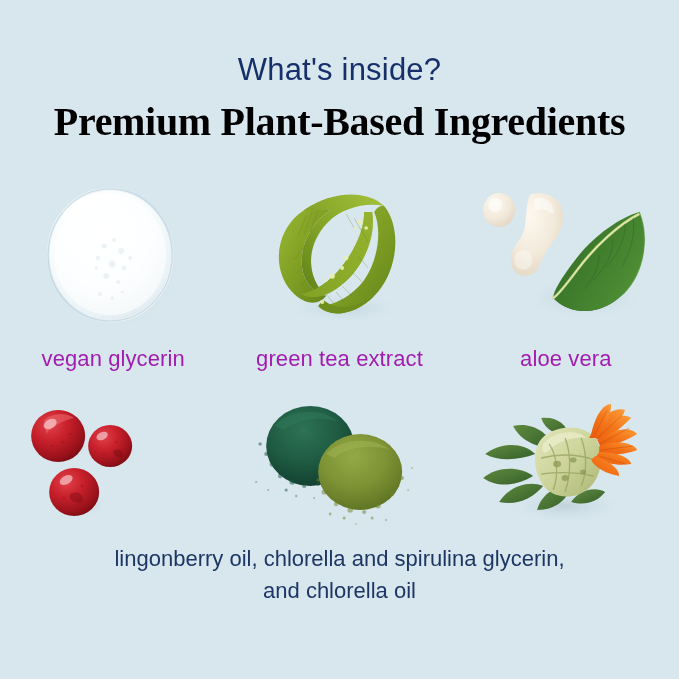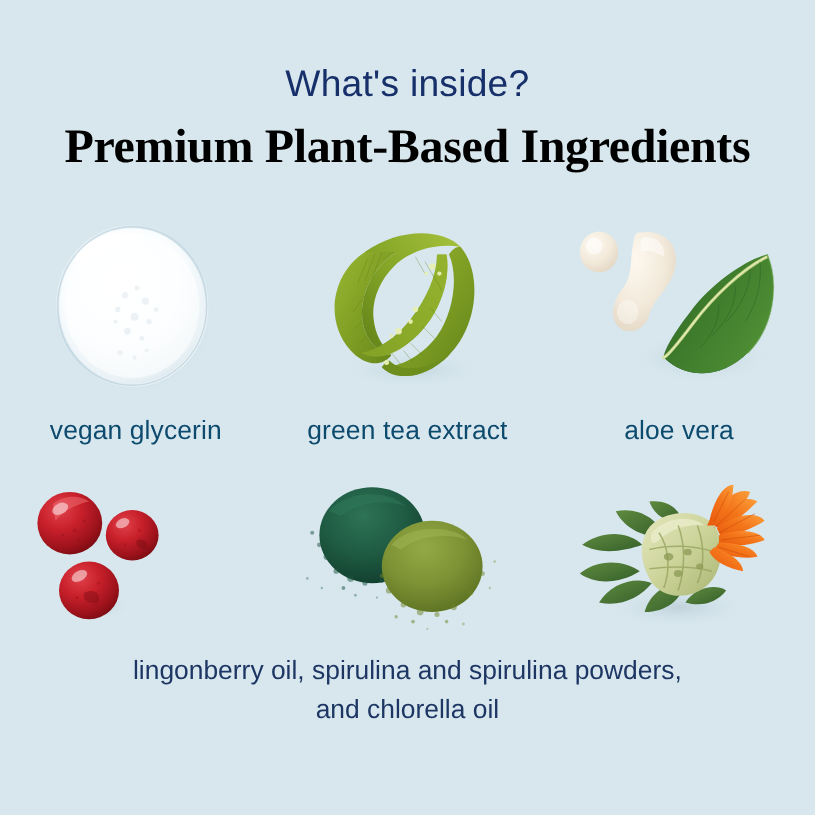--- a/index.html
+++ b/index.html
@@ -79,21 +79,21 @@
     left: 0;
     width: 679px;
     display: flex;
   }
   .labels-1 .lab { flex: 1 1 0; text-align: center; }
 
   .label {
     font-family: "Liberation Sans", sans-serif;
     font-size: 22px;
     font-weight: 300;
-    color: #0c4a6e;
+    color: #a21caf;
     letter-spacing: 0.1px;
     white-space: nowrap;
   }
 
   .caption {
     position: absolute;
     top: 543px;
     left: 0;
     width: 679px;
     text-align: center;
@@ -480,17 +480,17 @@
             <path d="M148 52 L180 48"></path>
               <path d="M146 58 L172 66"></path>
             <path d="M142 36 L154 12"></path>
           </g>
         </svg>
       </div>
     </div>
   </div>
 
   <div class="caption">
-    <span class="ln">lingonberry oil, spirulina and spirulina powders,</span>
+    <span class="ln">lingonberry oil, chlorella and spirulina glycerin,</span>
     <span class="ln">and chlorella oil</span>
   </div>
 
 </div>
 
 </body></html>

